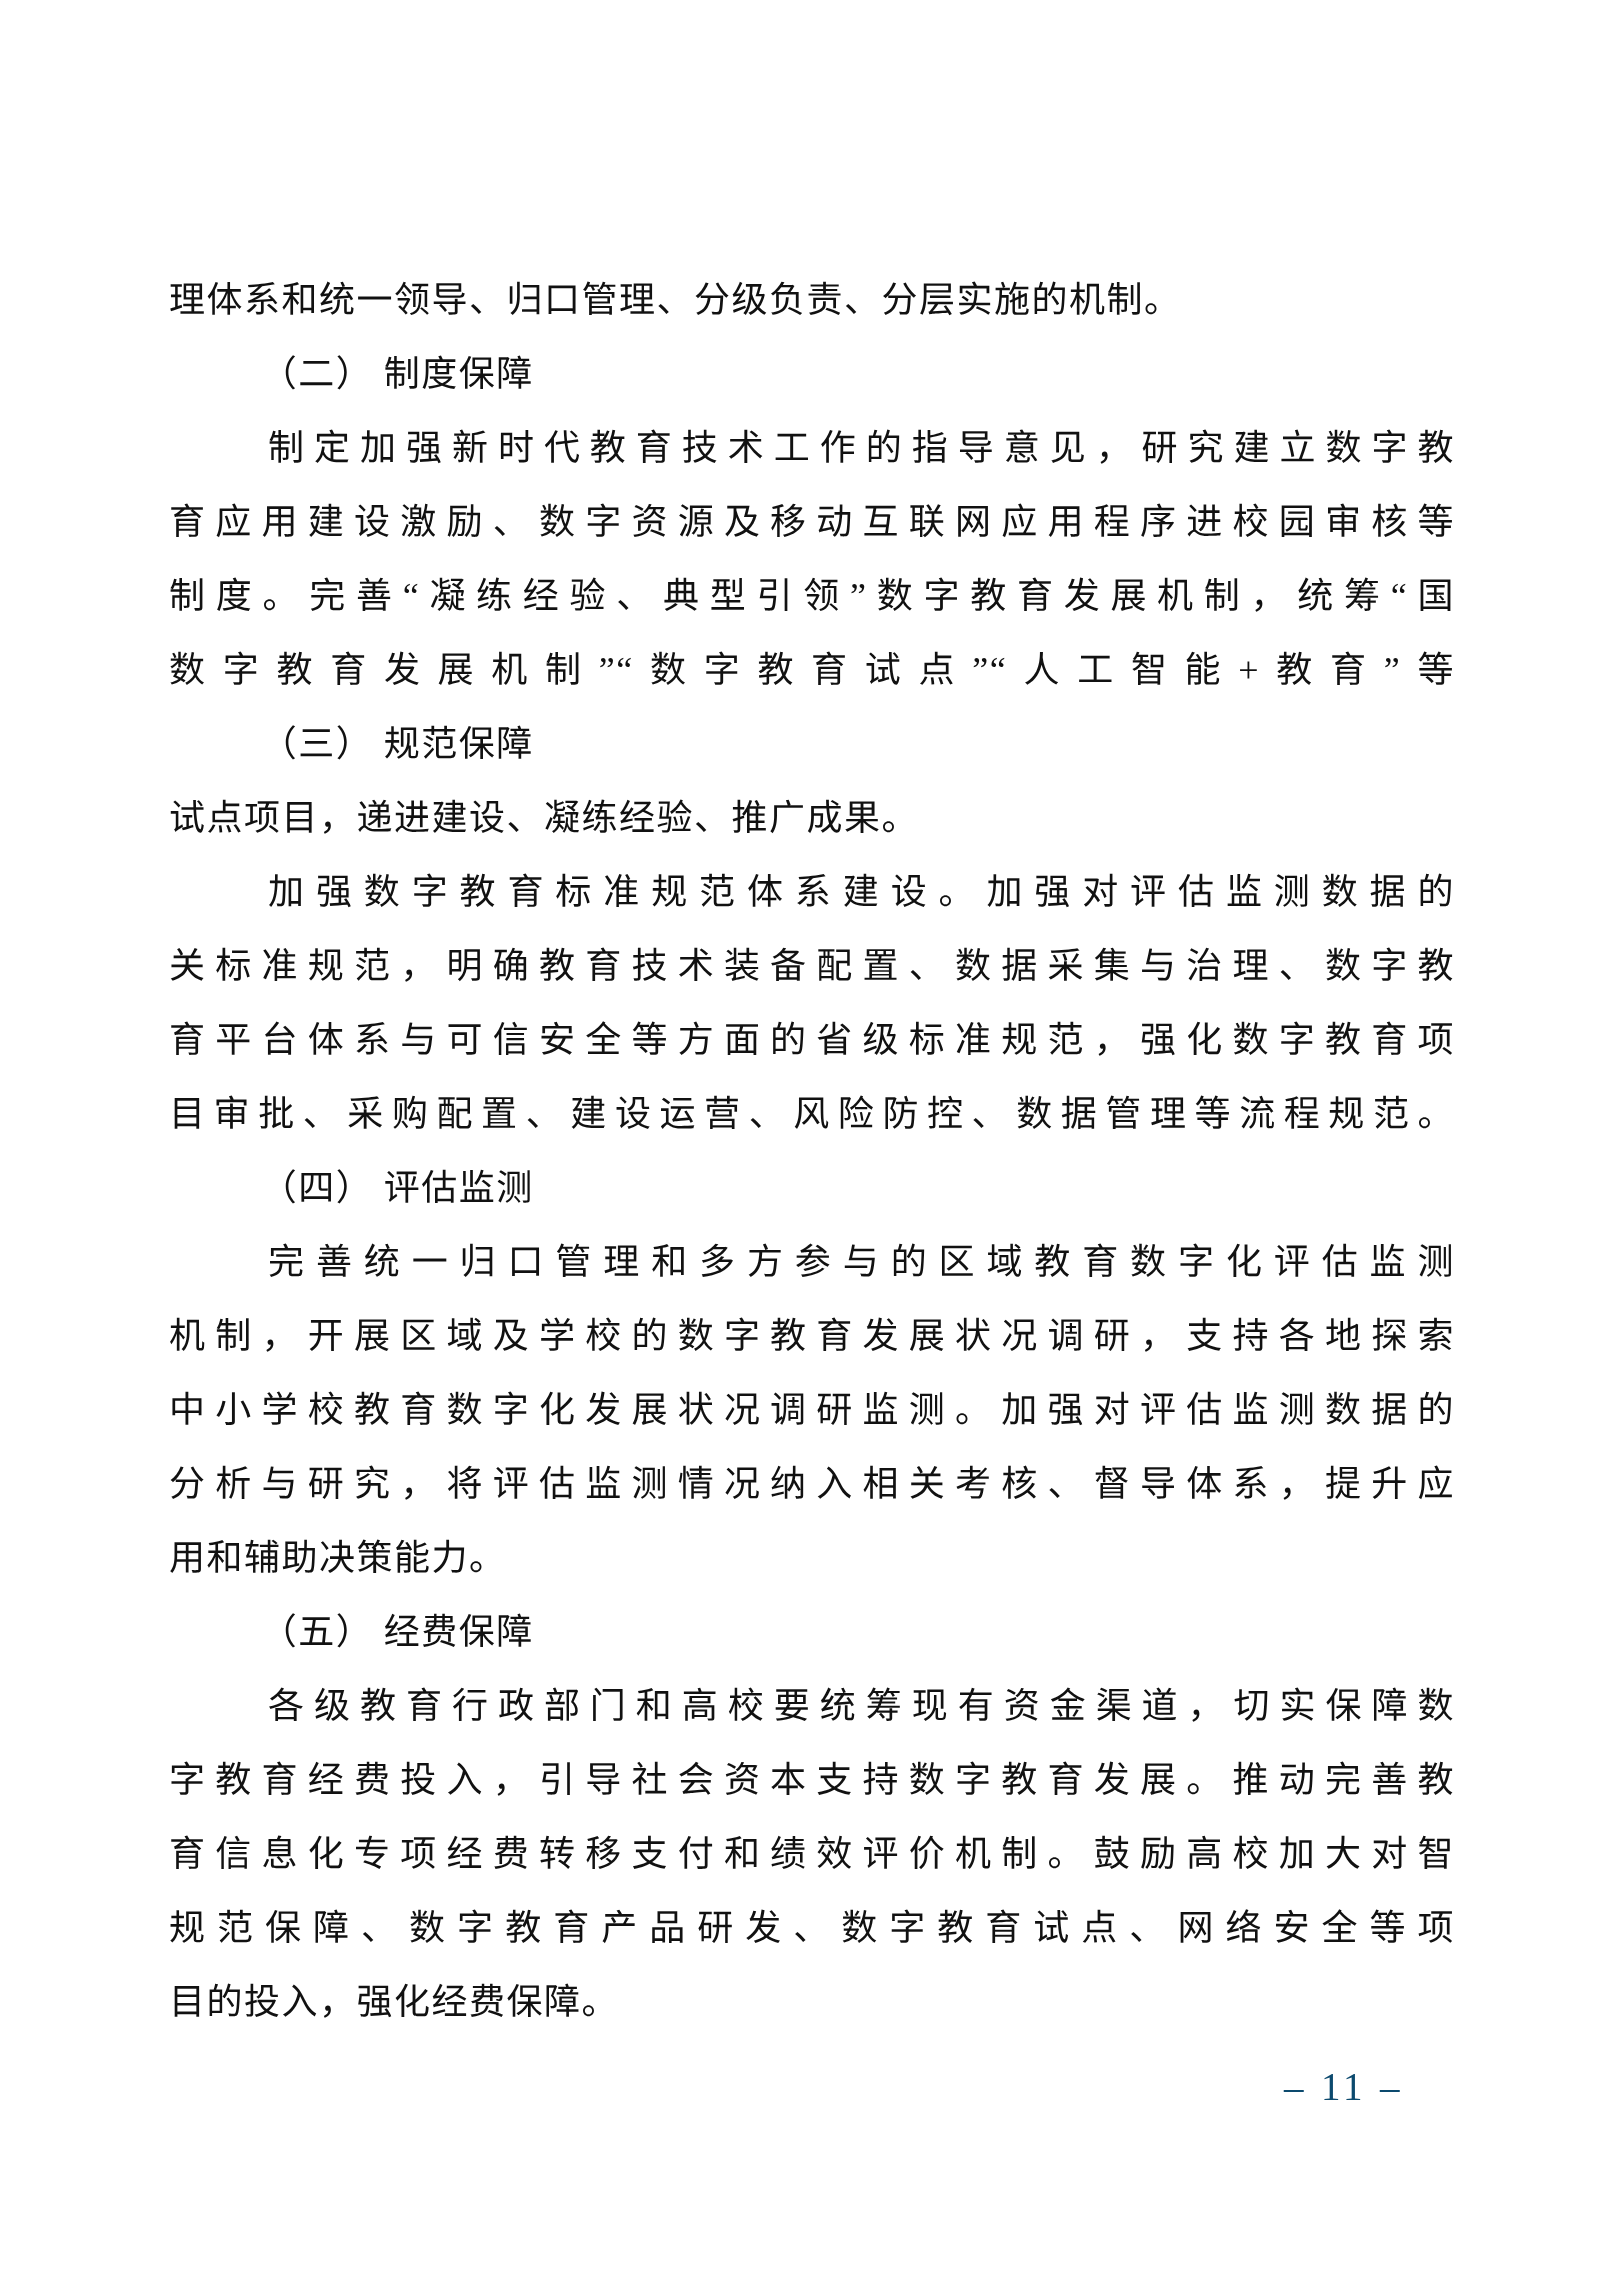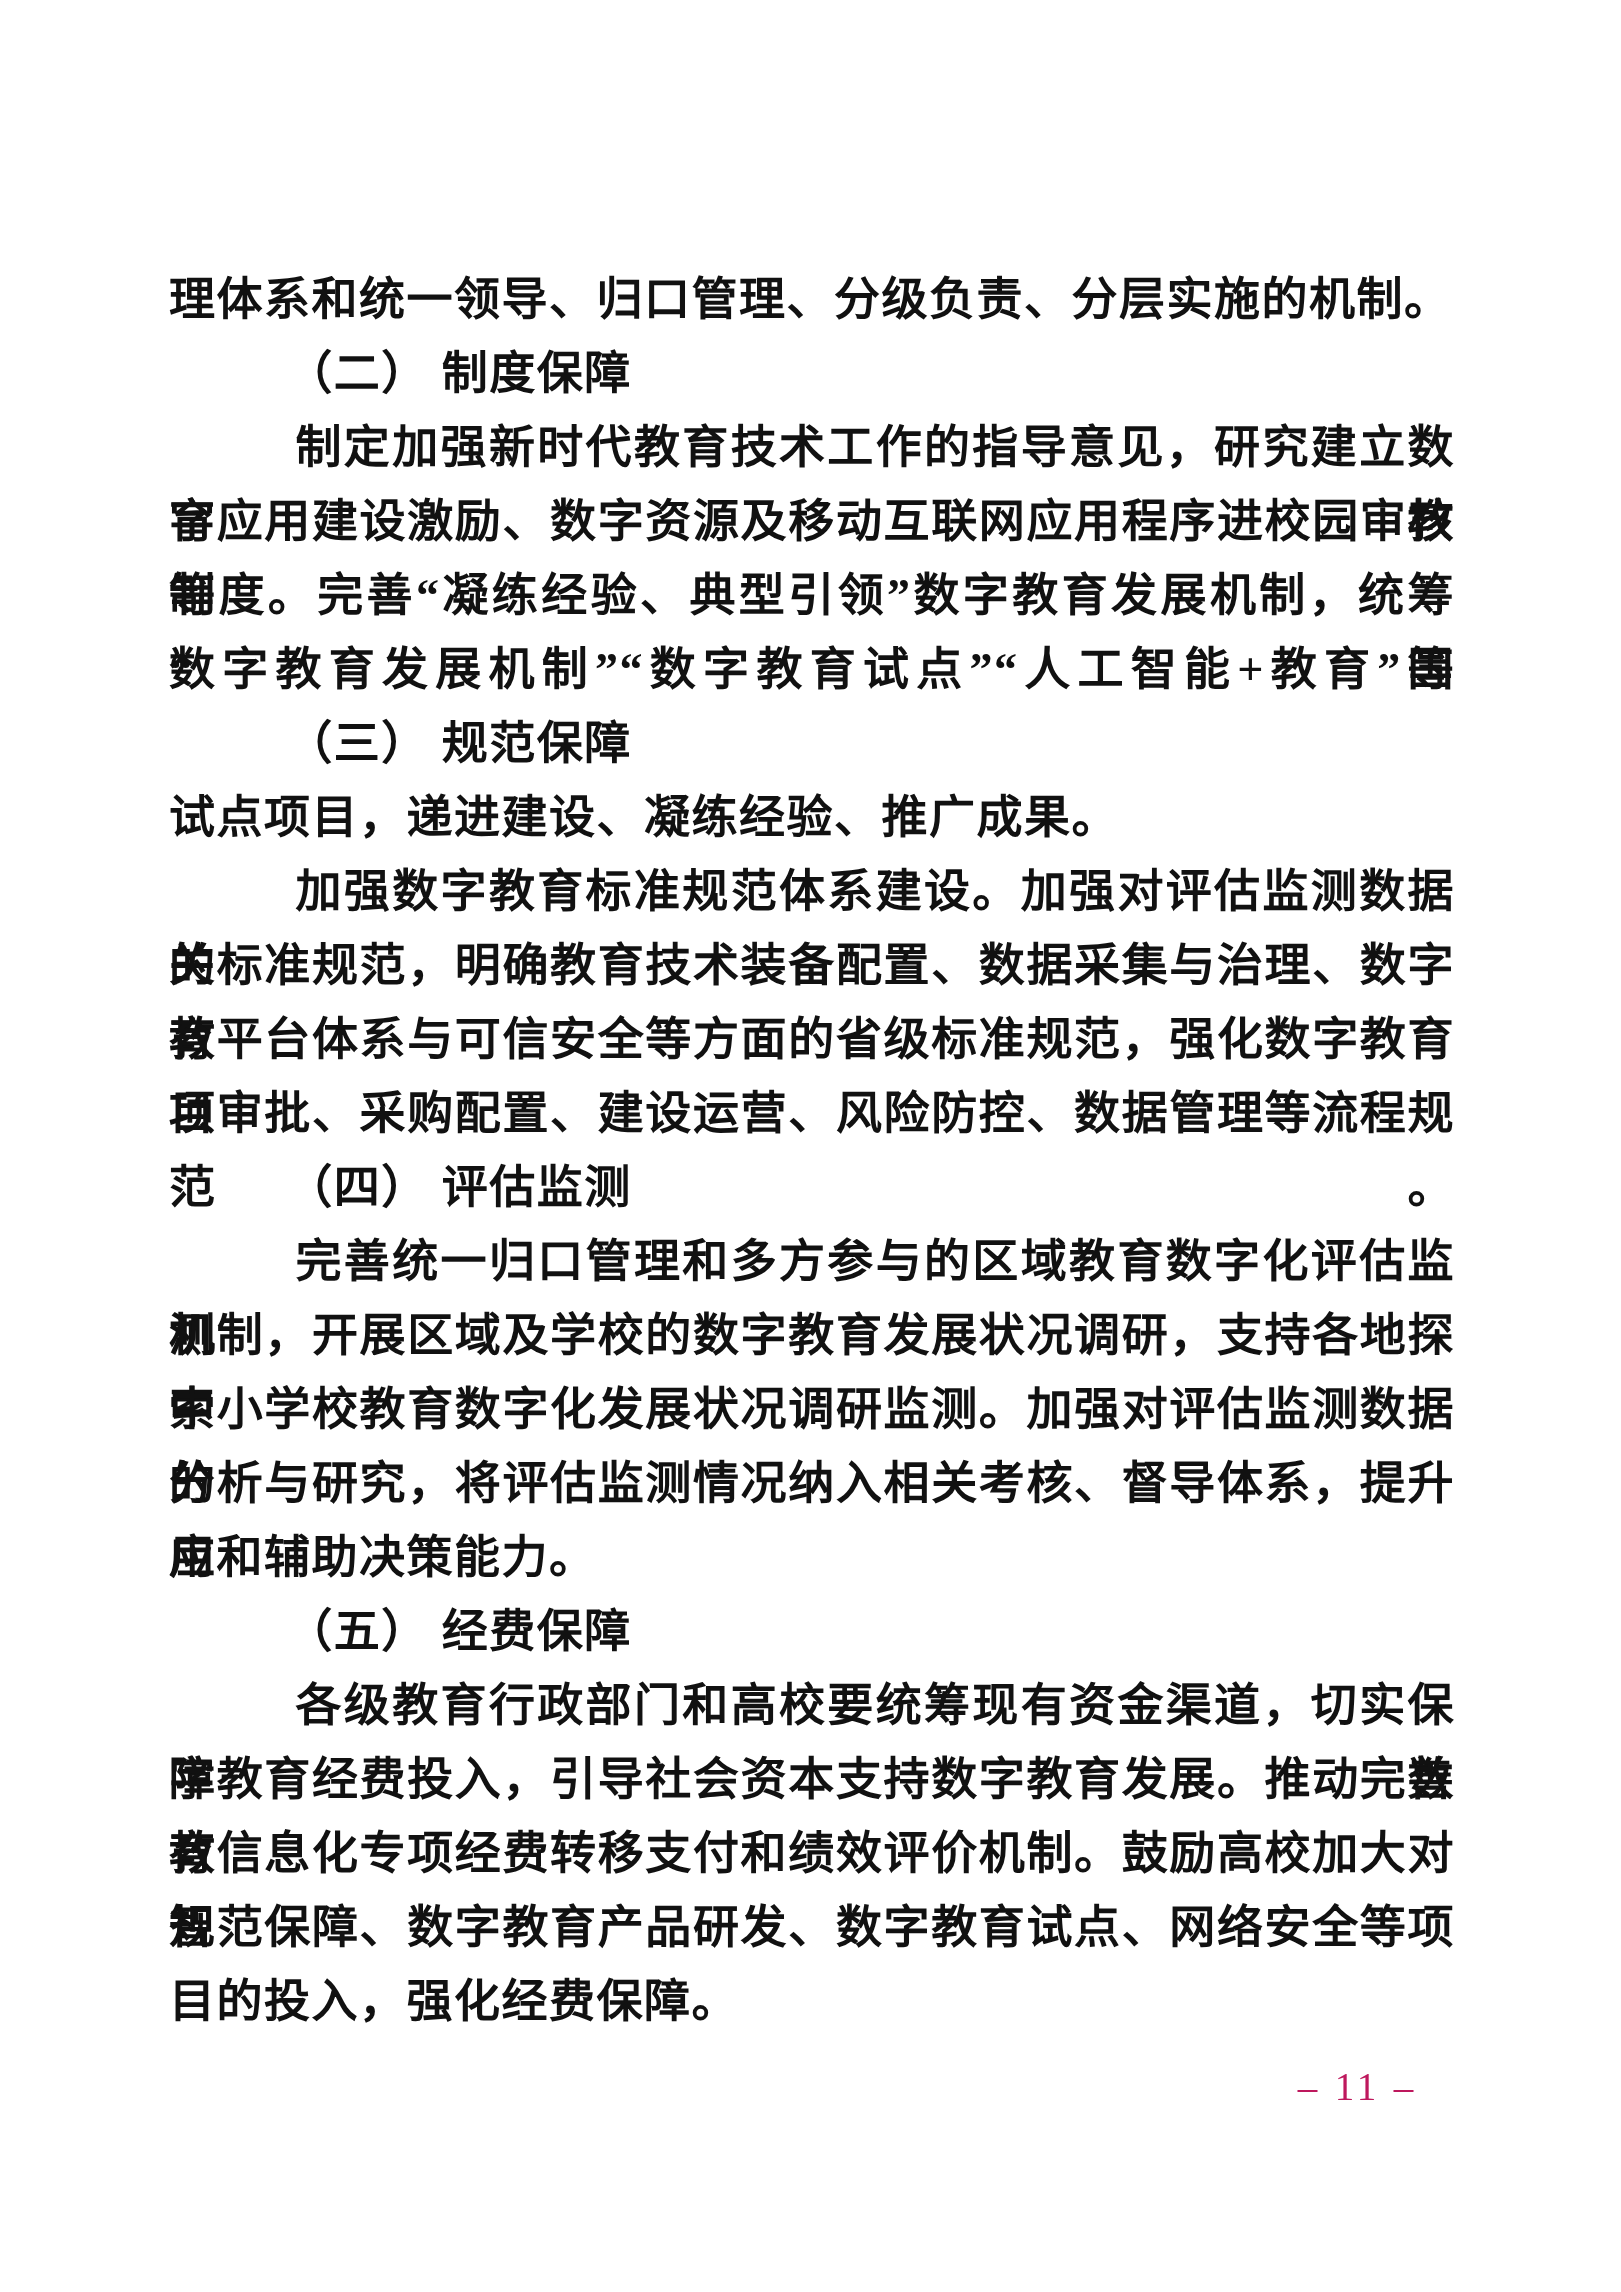--- a/index.html
+++ b/index.html
@@ -15,25 +15,24 @@
     background: #ffffff;
     overflow: hidden;
     font-family: "Liberation Serif", "DejaVu Serif", serif;
     color: #111111;
   }
   .content {
     position: absolute;
     left: 169px;
     top: 263px;
     width: 1286px;
-    font-size: 46px;
+    font-size: 36px;
     line-height: 74px;
     letter-spacing: 1.5px;
     text-align: left;
-    font-weight: bold;
   }
   .line {
     height: 74px;
     white-space: nowrap;
   }
   
   .line.cont, .line.first {
     white-space: normal;
     text-align: justify;
     text-align-last: justify;
@@ -49,22 +48,21 @@
     text-align: left;
   }
   .footer-page-number {
     position: absolute;
     left: 1284px;
     top: 2061px;
     width: 147px;
     font-size: 39px;
     line-height: 51px;
     letter-spacing: 3.9px;
-    text-align: center;
-    color: #be185d;
+    color: #0c4a6e;
     font-family: "Liberation Serif", "DejaVu Serif", serif;
   }
 </style>
 </head>
 <body>
 
 <div class="page">
   <div class="content">
     <div class="line end">理体系和统一领导、归口管理、分级负责、分层实施的机制。</div>
     <div class="line heading">（二） 制度保障</div>

